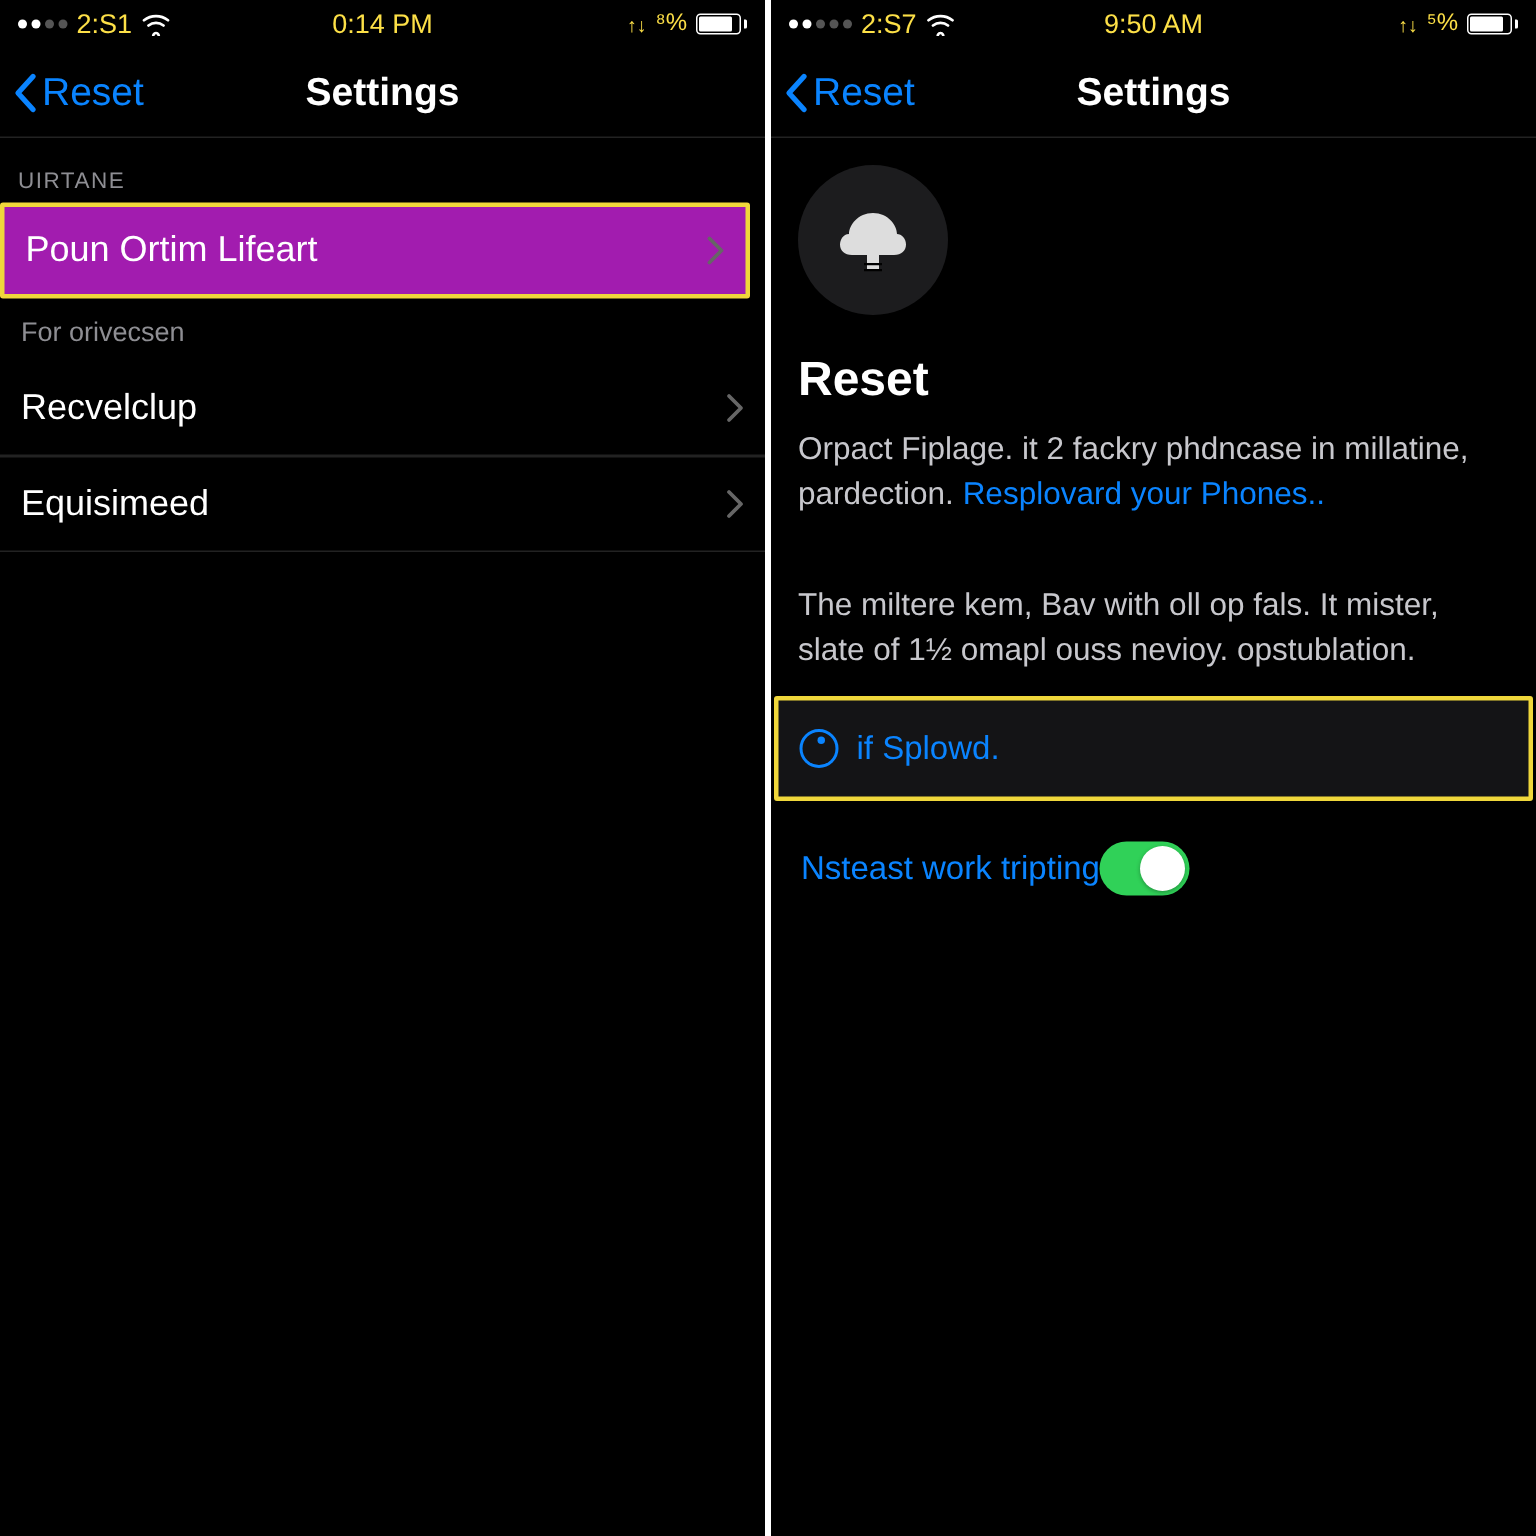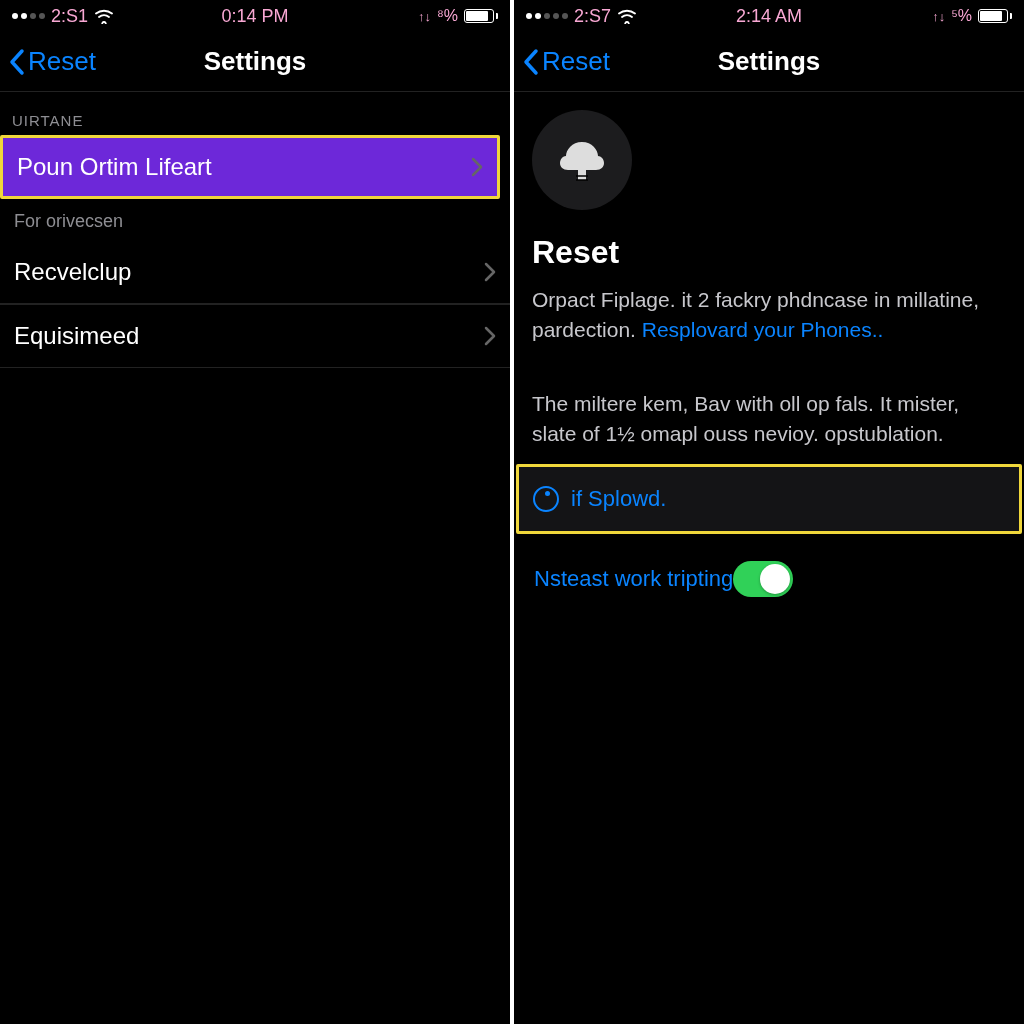--- a/index.html
+++ b/index.html
@@ -1,20 +1,20 @@
 <!DOCTYPE html>
 <html><head>
 <meta charset="utf-8">
 <style>
   * { margin: 0; padding: 0; box-sizing: border-box; }
   html, body { width: 1024px; height: 1024px; background: #1a1a1a; font-family: -apple-system, "Helvetica Neue", Helvetica, Arial, sans-serif; overflow: hidden; }
   .wrap { display: flex; width: 100%; height: 100%; }
   .phone { flex: 1; background: #000; position: relative; display: flex; flex-direction: column; }
   .divider { width: 4px; background: #fff; }
-  .statusbar { display: flex; align-items: center; height: 32px; padding: 0 12px; color: #f9a8d4; font-size: 18px; font-weight: 500; }
+  .statusbar { display: flex; align-items: center; height: 32px; padding: 0 12px; color: #fde047; font-size: 18px; font-weight: 500; }
   .sb-left { display: flex; align-items: center; gap: 6px; flex: 1; }
   .sb-center { flex: 0; text-align: center; white-space: nowrap; }
   .sb-right { flex: 1; display: flex; justify-content: flex-end; align-items: center; gap: 6px; font-size: 16px; }
   .dots { display: flex; gap: 3px; }
   .dot { width: 6px; height: 6px; border-radius: 50%; background: #fff; }
   .dot.dim { background: #555; }
   .battery { display: flex; align-items: center; gap: 2px; }
   .bat-body { width: 30px; height: 14px; border: 1.5px solid #fff; border-radius: 3px; position: relative; }
   .bat-fill { position: absolute; left: 1px; top: 1px; bottom: 1px; width: 80%; background: #fff; border-radius: 1px; }
   .bat-tip { width: 2px; height: 6px; background: #fff; border-radius: 0 1px 1px 0; }
@@ -87,21 +87,21 @@
             </svg>
         </span>
         <span>Reset</span>
       </div>
       <div class="nav-title">Settings</div>
     </div>
 
     <div class="content">
       <div class="section-label">UIRTANE</div>
 
-      <div class="row highlight left-highlight" style="background:#6d28d9;">
+      <div class="row highlight left-highlight" style="background:#a21caf;">
         <span>Poun Ortim Lifeart</span>
         <span class="chevron">
           <svg width="12" height="20" viewBox="0 0 12 20">
               <path d="M2 2 L10 10 L2 18" stroke="#666" stroke-width="2.5" fill="none" stroke-linecap="round" stroke-linejoin="round"></path>
             </svg>
         </span>
       </div>
 
       <div class="footer-note">For orivecsen</div>
 
@@ -137,21 +137,21 @@
             <span class="dot dim"></span>
             <span class="dot dim"></span>
         </span>
         <span>2:S7</span>
         <span>
           <svg width="20" height="16" viewBox="0 0 20 16">
               <path d="M10 14 a1.8 1.8 0 1 0 0.001 0 M5 9 a8 8 0 0 1 10 0 M2 5.5 a13 13 0 0 1 16 0" stroke="#fff" stroke-width="1.8" fill="none" stroke-linecap="round"></path>
             </svg>
         </span>
       </div>
-      <div class="sb-center">2:14 AM</div>
+      <div class="sb-center">9:50 AM</div>
       <div class="sb-right">
         <span style="font-size:13px;">↑↓</span>
         <span>⁵%</span>
         <span class="battery">
           <span class="bat-body">
               <span class="bat-fill"></span>
             </span>
             <span class="bat-tip"></span>
         </span>
       </div>

